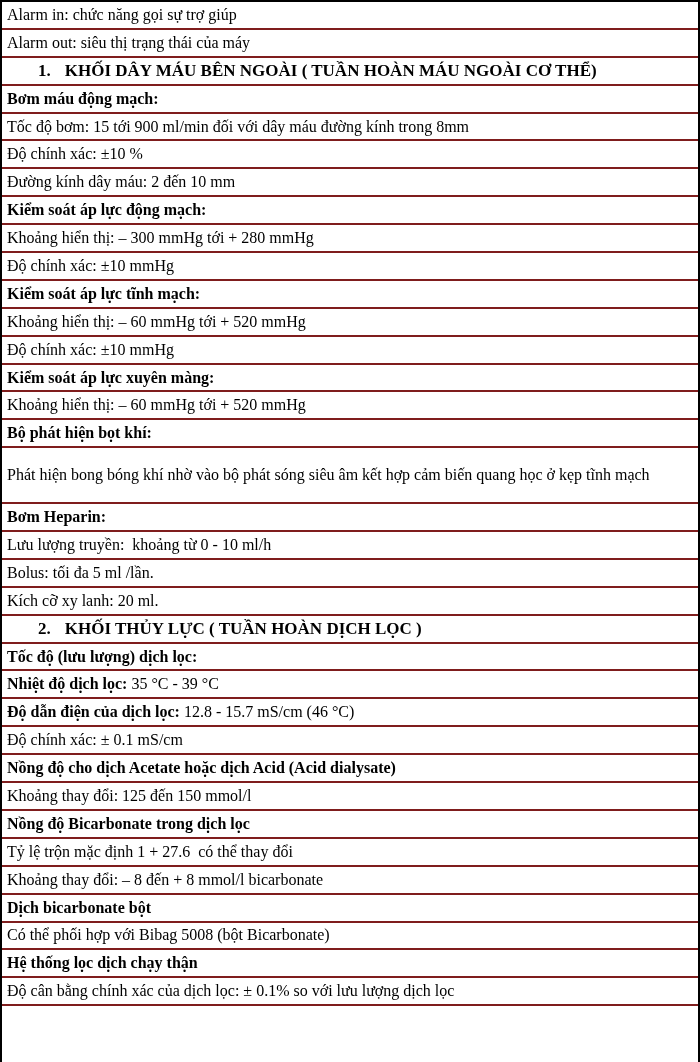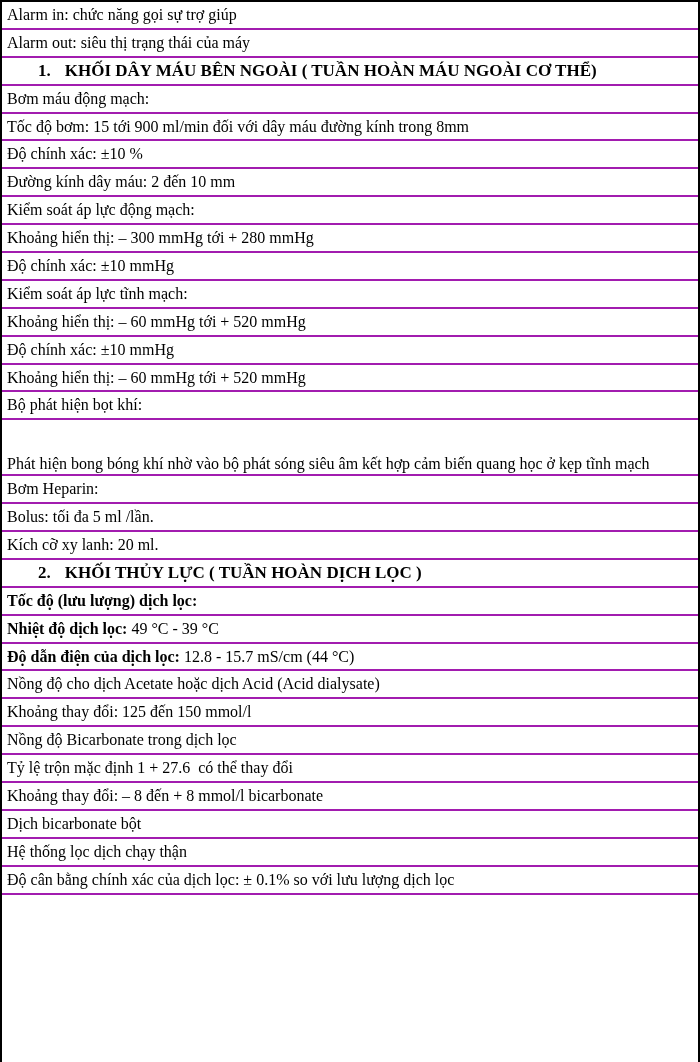--- a/index.html
+++ b/index.html
@@ -18,33 +18,32 @@
     font-family: "Liberation Serif", "DejaVu Serif", serif;
     font-size: 16px;
     display: flex;
     flex-direction: column;
     overflow: hidden;
   }
   .row {
     box-sizing: border-box;
     flex: 0 0 27.9px;
     height: 27.9px;
-    border-bottom: 2px solid #a21caf;
+    border-bottom: 2px solid #7f1d1d;
     display: flex;
     align-items: center;
     padding: 0 8px 0 5px;
     line-height: 1.25;
     overflow: hidden;
   }
   .row.tall {
     flex: 0 0 55.9px;
     height: 55.9px;
-    align-items: flex-end;
   }
-  .row.bold { font-weight: normal; }
+  .row.bold { font-weight: bold; }
   .row.heading {
     font-weight: bold;
     font-size: 17px;
     padding-left: 36px;
   }
   .num { margin-right: 14px; }
   .lbl { font-weight: bold; margin-right: 0.25em; white-space: pre-wrap; }
   .txt { white-space: pre-wrap; }
 </style>
 </head>
@@ -97,35 +96,43 @@
     <span class="txt">Kiểm soát áp lực tĩnh mạch:</span>
   </div>
     <div class="row">
 
     <span class="txt">Khoảng hiển thị: – 60 mmHg tới + 520 mmHg</span>
   </div>
     <div class="row">
 
     <span class="txt">Độ chính xác: ±10 mmHg</span>
   </div>
+    <div class="row bold">
+
+    <span class="txt">Kiểm soát áp lực xuyên màng:</span>
+  </div>
     <div class="row">
 
     <span class="txt">Khoảng hiển thị: – 60 mmHg tới + 520 mmHg</span>
   </div>
     <div class="row bold">
 
     <span class="txt">Bộ phát hiện bọt khí:</span>
   </div>
     <div class="row tall">
 
     <span class="txt">Phát hiện bong bóng khí nhờ vào bộ phát sóng siêu âm kết hợp cảm biến quang học ở kẹp tĩnh mạch</span>
   </div>
     <div class="row bold">
 
     <span class="txt">Bơm Heparin:</span>
+  </div>
+    <div class="row">
+
+    <span class="txt">Lưu lượng truyền:  khoảng từ 0 - 10 ml/h</span>
   </div>
     <div class="row">
 
     <span class="txt">Bolus: tối đa 5 ml /lần.</span>
   </div>
     <div class="row">
 
     <span class="txt">Kích cỡ xy lanh: 20 ml.</span>
   </div>
     <div class="row heading">
@@ -133,26 +140,30 @@
 
     <span class="txt">KHỐI THỦY LỰC ( TUẦN HOÀN DỊCH LỌC )</span>
   </div>
     <div class="row">
 
     <span class="lbl">Tốc độ (lưu lượng) dịch lọc:</span>
   </div>
     <div class="row">
 
     <span class="lbl">Nhiệt độ dịch lọc:</span>
-    <span class="txt">49 °C - 39 °C</span>
+    <span class="txt">35 °C - 39 °C</span>
   </div>
     <div class="row">
 
     <span class="lbl">Độ dẫn điện của dịch lọc:</span>
-    <span class="txt">12.8 - 15.7 mS/cm (44 °C)</span>
+    <span class="txt">12.8 - 15.7 mS/cm (46 °C)</span>
+  </div>
+    <div class="row">
+
+    <span class="txt">Độ chính xác: ± 0.1 mS/cm</span>
   </div>
     <div class="row bold">
 
     <span class="txt">Nồng độ cho dịch Acetate hoặc dịch Acid (Acid dialysate)</span>
   </div>
     <div class="row">
 
     <span class="txt">Khoảng thay đổi: 125 đến 150 mmol/l</span>
   </div>
     <div class="row bold">
@@ -164,20 +175,24 @@
     <span class="txt">Tỷ lệ trộn mặc định 1 + 27.6  có thể thay đổi</span>
   </div>
     <div class="row">
 
     <span class="txt">Khoảng thay đổi: – 8 đến + 8 mmol/l bicarbonate</span>
   </div>
     <div class="row bold">
 
     <span class="txt">Dịch bicarbonate bột</span>
   </div>
+    <div class="row">
+
+    <span class="txt">Có thể phối hợp với Bibag 5008 (bột Bicarbonate)</span>
+  </div>
     <div class="row bold">
 
     <span class="txt">Hệ thống lọc dịch chạy thận</span>
   </div>
     <div class="row">
 
     <span class="txt">Độ cân bằng chính xác của dịch lọc: ± 0.1% so với lưu lượng dịch lọc</span>
   </div>
   </div>
 

